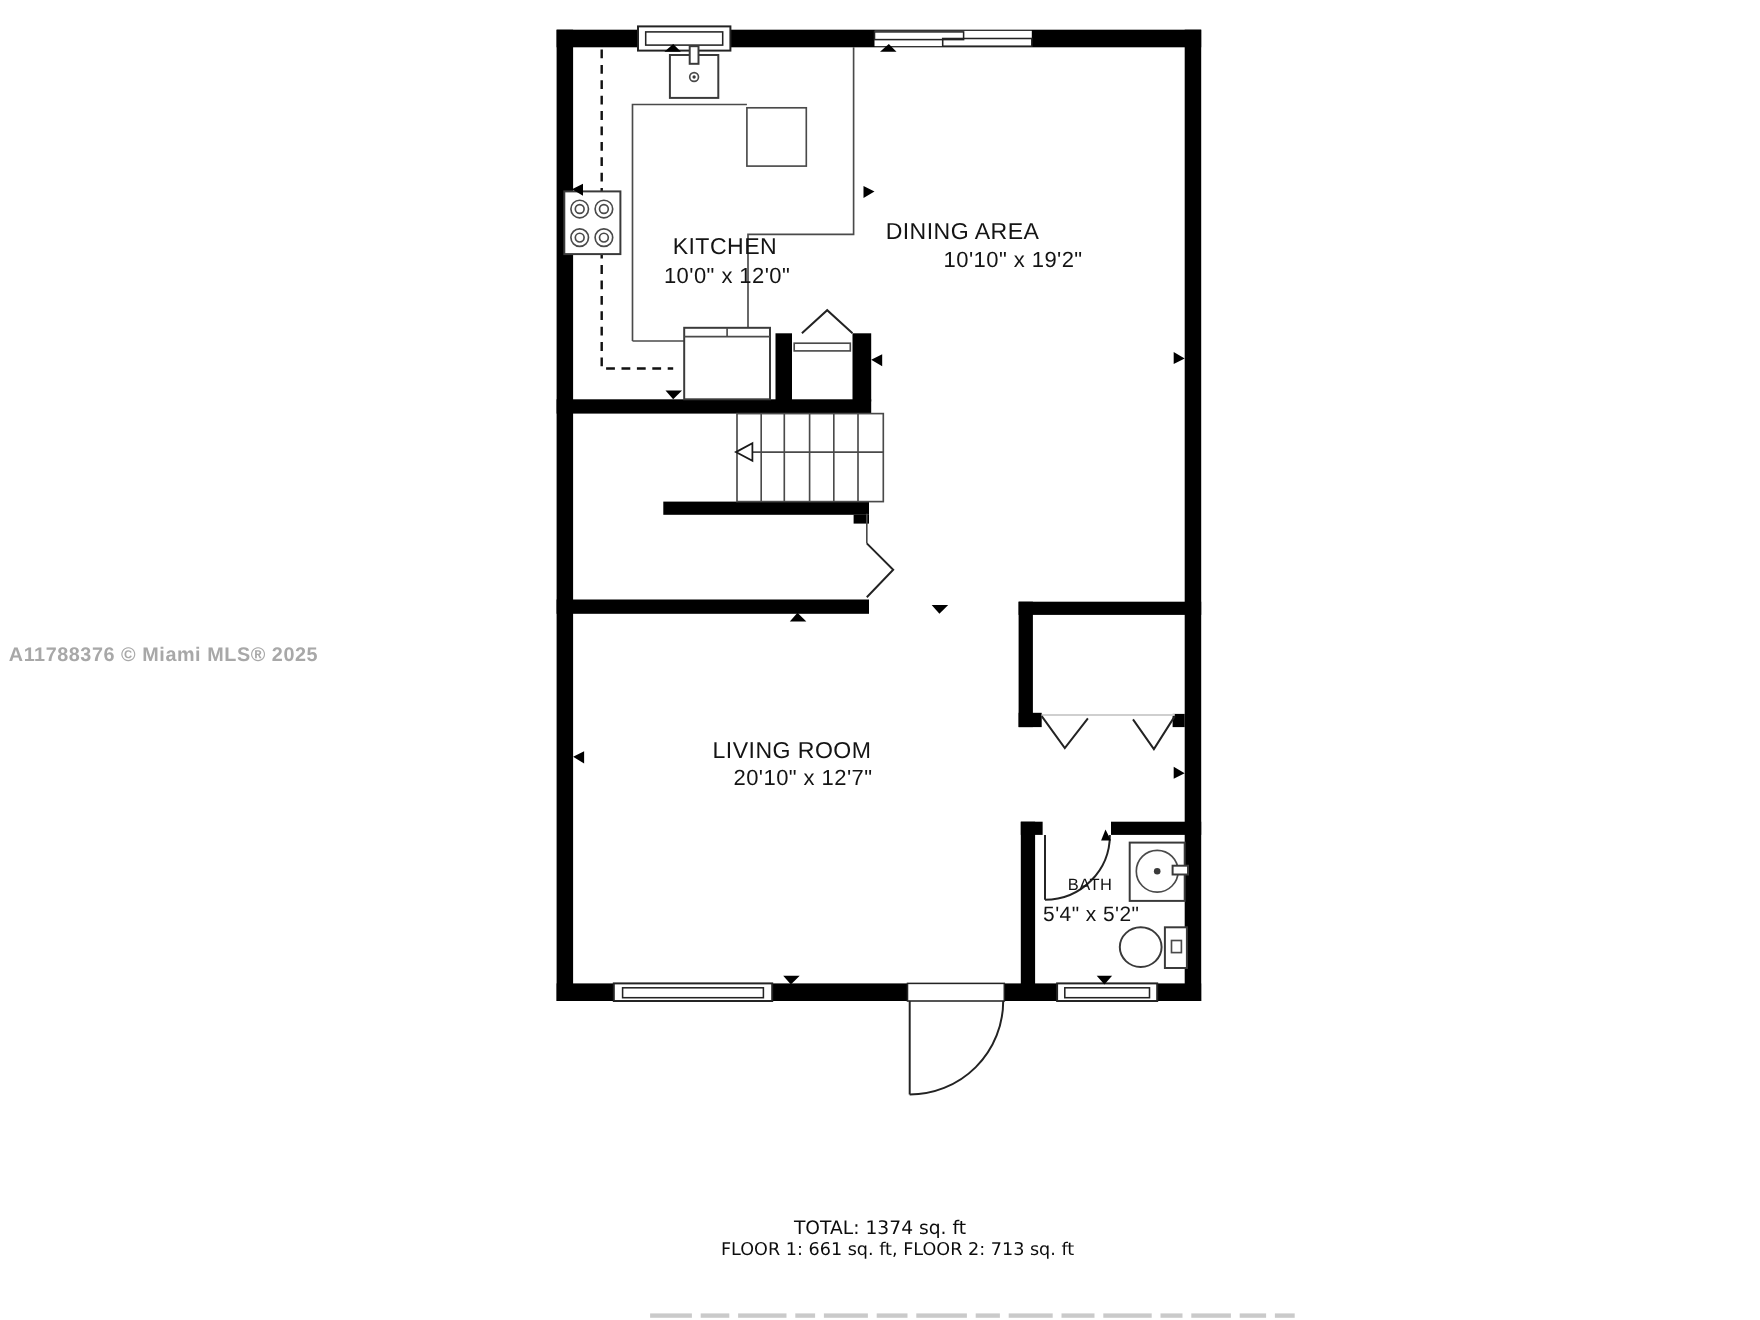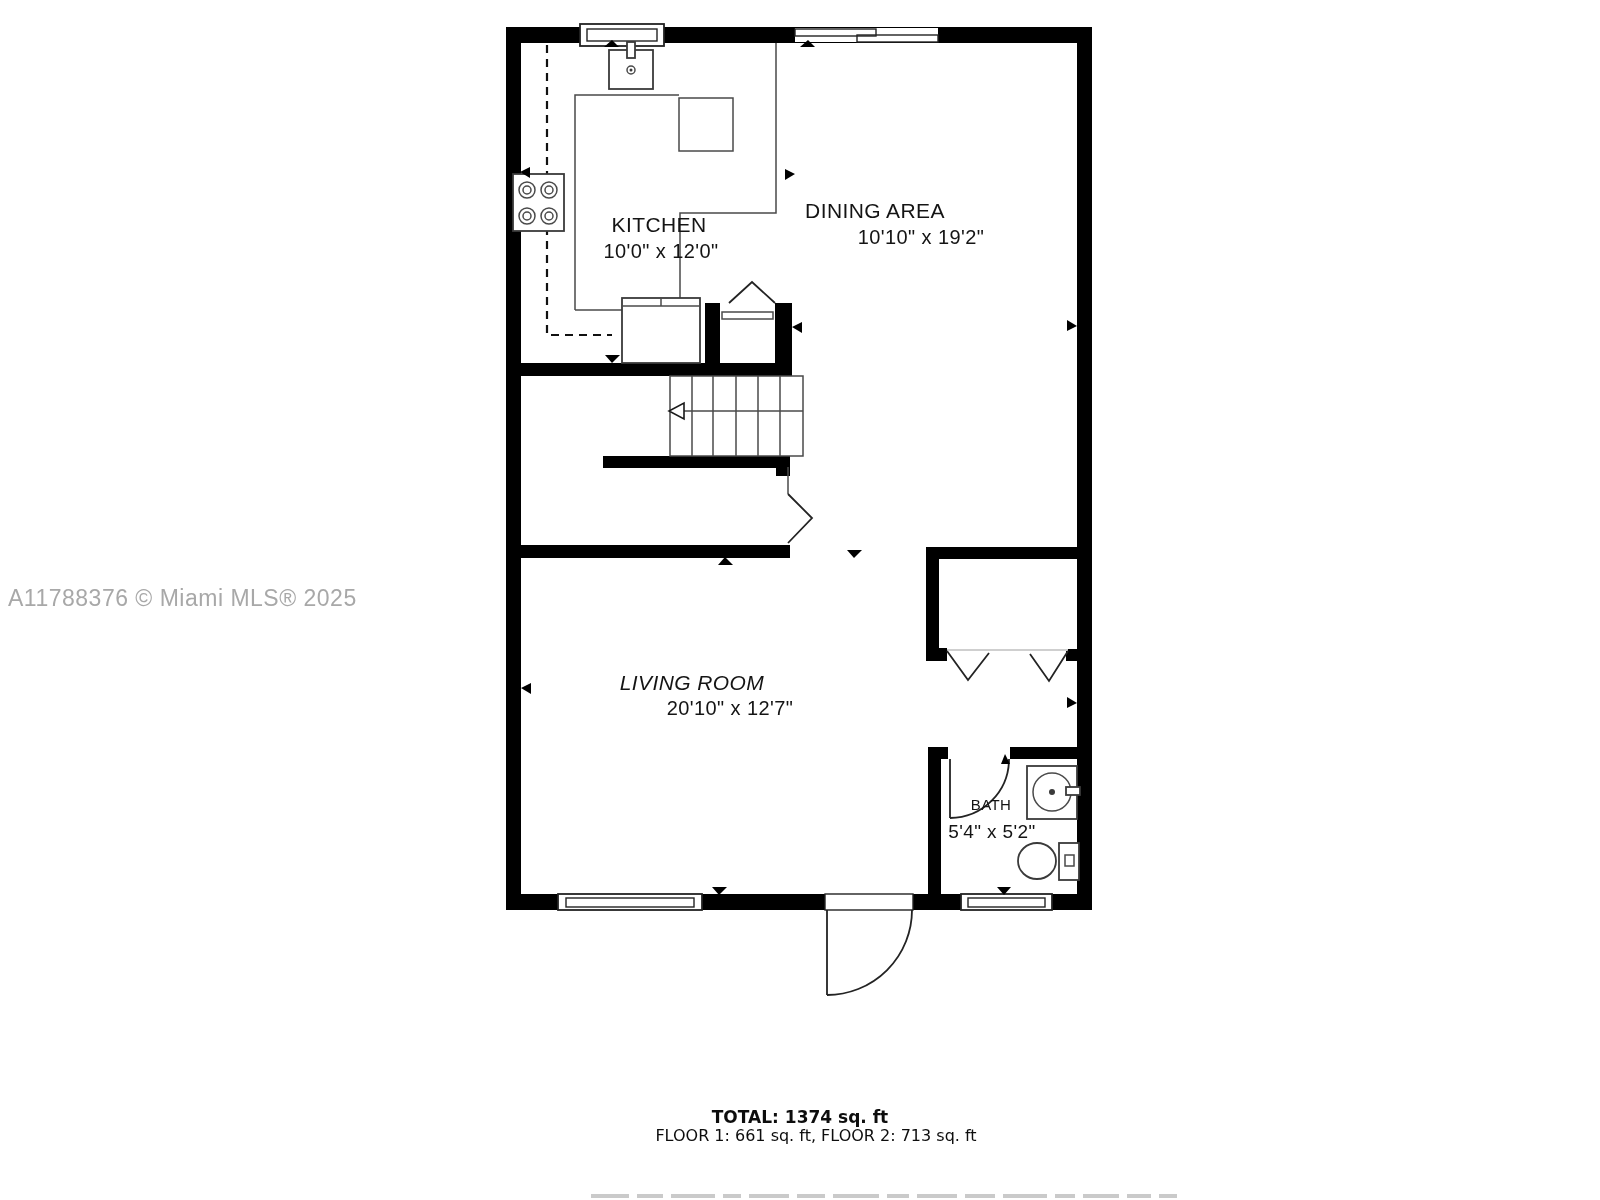--- a/index.html
+++ b/index.html
@@ -17,26 +17,26 @@
   .arrow{fill:#000000;stroke:none;}
   .dashedln{fill:none;stroke:#111111;stroke-width:2.2;stroke-dasharray:8 6;}
 
   .lbl{position:absolute;transform:translateX(-50%);white-space:nowrap;
        color:#141414;text-align:center;letter-spacing:0.4px;}
   .room-name{font-size:21px;}
   .room-dims{font-size:20px;}
   .bath-name{font-size:15px;}
   .bath-dims{font-size:19px;}
 
-  .watermark{position:absolute;left:8px;top:585px;font-size:23px;
-             color:#a8a8a8;letter-spacing:0.5px;white-space:nowrap;}
+  .watermark{position:absolute;left:8px;top:585px;font-size:18px;
+             color:#a8a8a8;letter-spacing:0.5px;white-space:nowrap;font-weight:bold;}
 
   .footer-line{position:absolute;transform:translateX(-50%);left:800px;
                font-family:"DejaVu Sans", sans-serif;color:#0d0d0d;white-space:nowrap;}
-  .footer-total{top:1107px;font-size:17px;font-weight:bold;}
+  .footer-total{top:1107px;font-size:17px;font-weight:normal;}
   .footer-floors{top:1126px;font-size:16px;margin-left:16px;}
 </style>
 </head>
 <body>
 
 <div id="canvas">
 
 <svg id="plan" viewBox="0 0 1600 1200">
 
   <g>
@@ -200,21 +200,21 @@
     <rect x="1159" y="1194" width="18" height="4"></rect>
   </g>
 </svg>
 
   <div class="lbl room-name" style="left:659px;top:213px;">KITCHEN</div>
   <div class="lbl room-dims" style="left:661px;top:240px;">10'0" x 12'0"</div>
 
   <div class="lbl room-name" style="left:875px;top:199px;">DINING AREA</div>
   <div class="lbl room-dims" style="left:921px;top:226px;">10'10" x 19'2"</div>
 
-  <div class="lbl room-name" style="left:692px;top:671px;font-style:italic;">LIVING ROOM</div>
+  <div class="lbl room-name" style="left:720px;top:671px;">LIVING ROOM</div>
   <div class="lbl room-dims" style="left:730px;top:697px;">20'10" x 12'7"</div>
 
   <div class="lbl bath-name" style="left:991px;top:796px;">BATH</div>
   <div class="lbl bath-dims" style="left:992px;top:821px;">5'4" x 5'2"</div>
 
   <div class="watermark">A11788376 © Miami MLS® 2025</div>
 
   <div class="footer-line footer-total">TOTAL: 1374 sq. ft</div>
   <div class="footer-line footer-floors">FLOOR 1: 661 sq. ft, FLOOR 2: 713 sq. ft</div>
 

